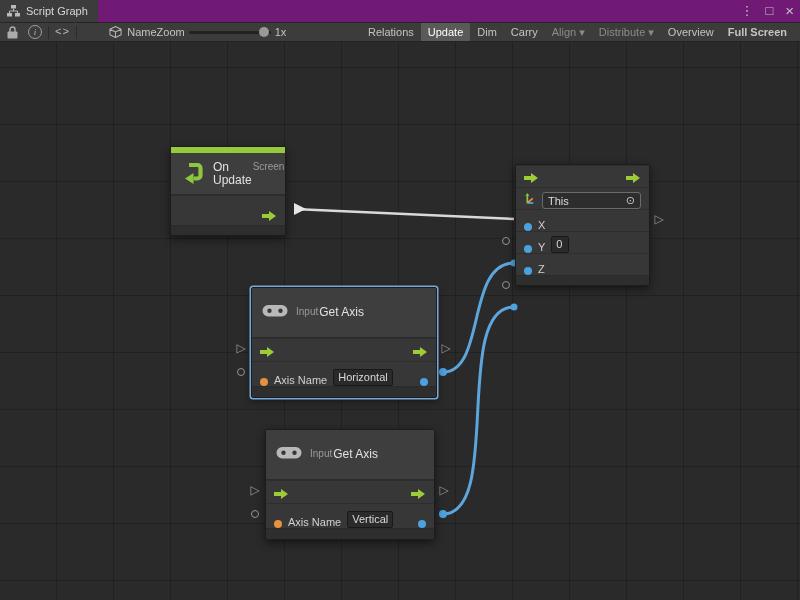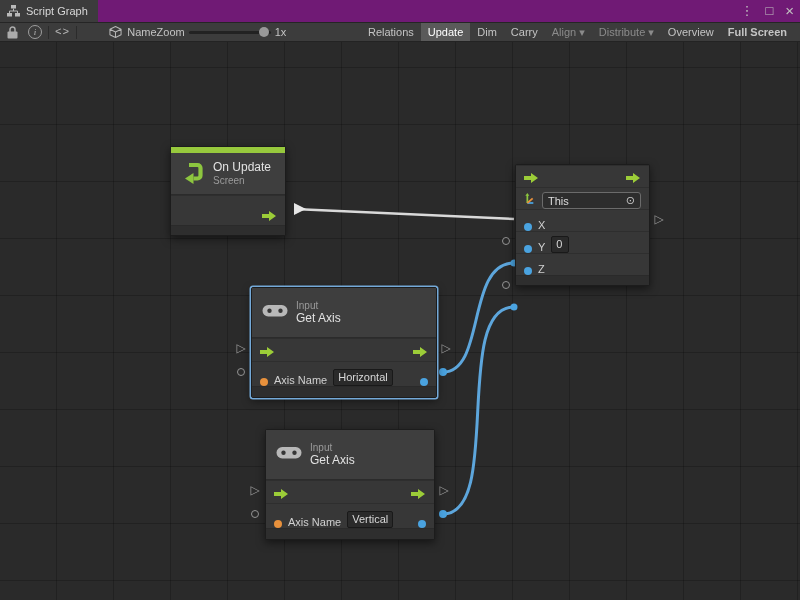--- a/index.html
+++ b/index.html
@@ -39,21 +39,21 @@
       linear-gradient(to bottom, rgba(0,0,0,0.22) 1px, transparent 1px);
     background-size:57px 57px; background-position:56px 25px; }
   .wires { position:absolute; top:0; left:0; width:800px; height:558px; pointer-events:none; }
 
   
   .node { position:absolute; background:#383838; border:1px solid #1c1c1c; border-radius:2px;
     box-shadow:0 3px 9px rgba(0,0,0,0.5); }
   .node.selected { box-shadow:0 0 0 1.5px #74a9d8, 0 3px 9px rgba(0,0,0,0.5); }
   .node-header { display:flex; align-items:center; gap:8px; padding:0 10px; background:#3e3e3e;
     border-bottom:1px solid #2b2b2b; }
-  .hstack { display:flex; flex-direction:column; gap:1px; }
+  .hstack { display:flex; gap:1px; }
   .t-big { font-size:12px; color:#e2e2e2; line-height:13px; }
   .t-small { font-size:10px; color:#9a9a9a; line-height:11px; }
   .row { display:flex; align-items:flex-end; gap:6px; padding:0 8px; background:#373737;
     border-top:1px solid rgba(0,0,0,0.15); }
   .node-footer { background:#2e2e2e; border-top:1px solid #2a2a2a; }
   .dot { width:8px; height:8px; border-radius:50%; flex:0 0 auto; }
   .dot.blue { background:#4aa3e0; }
   .dot.orange { background:#e8913c; }
   .plabel { font-size:11px; color:#d0d0d0; }
   .field { background:#2a2a2a; border:1px solid #191919; border-radius:2px; color:#d8d8d8;

